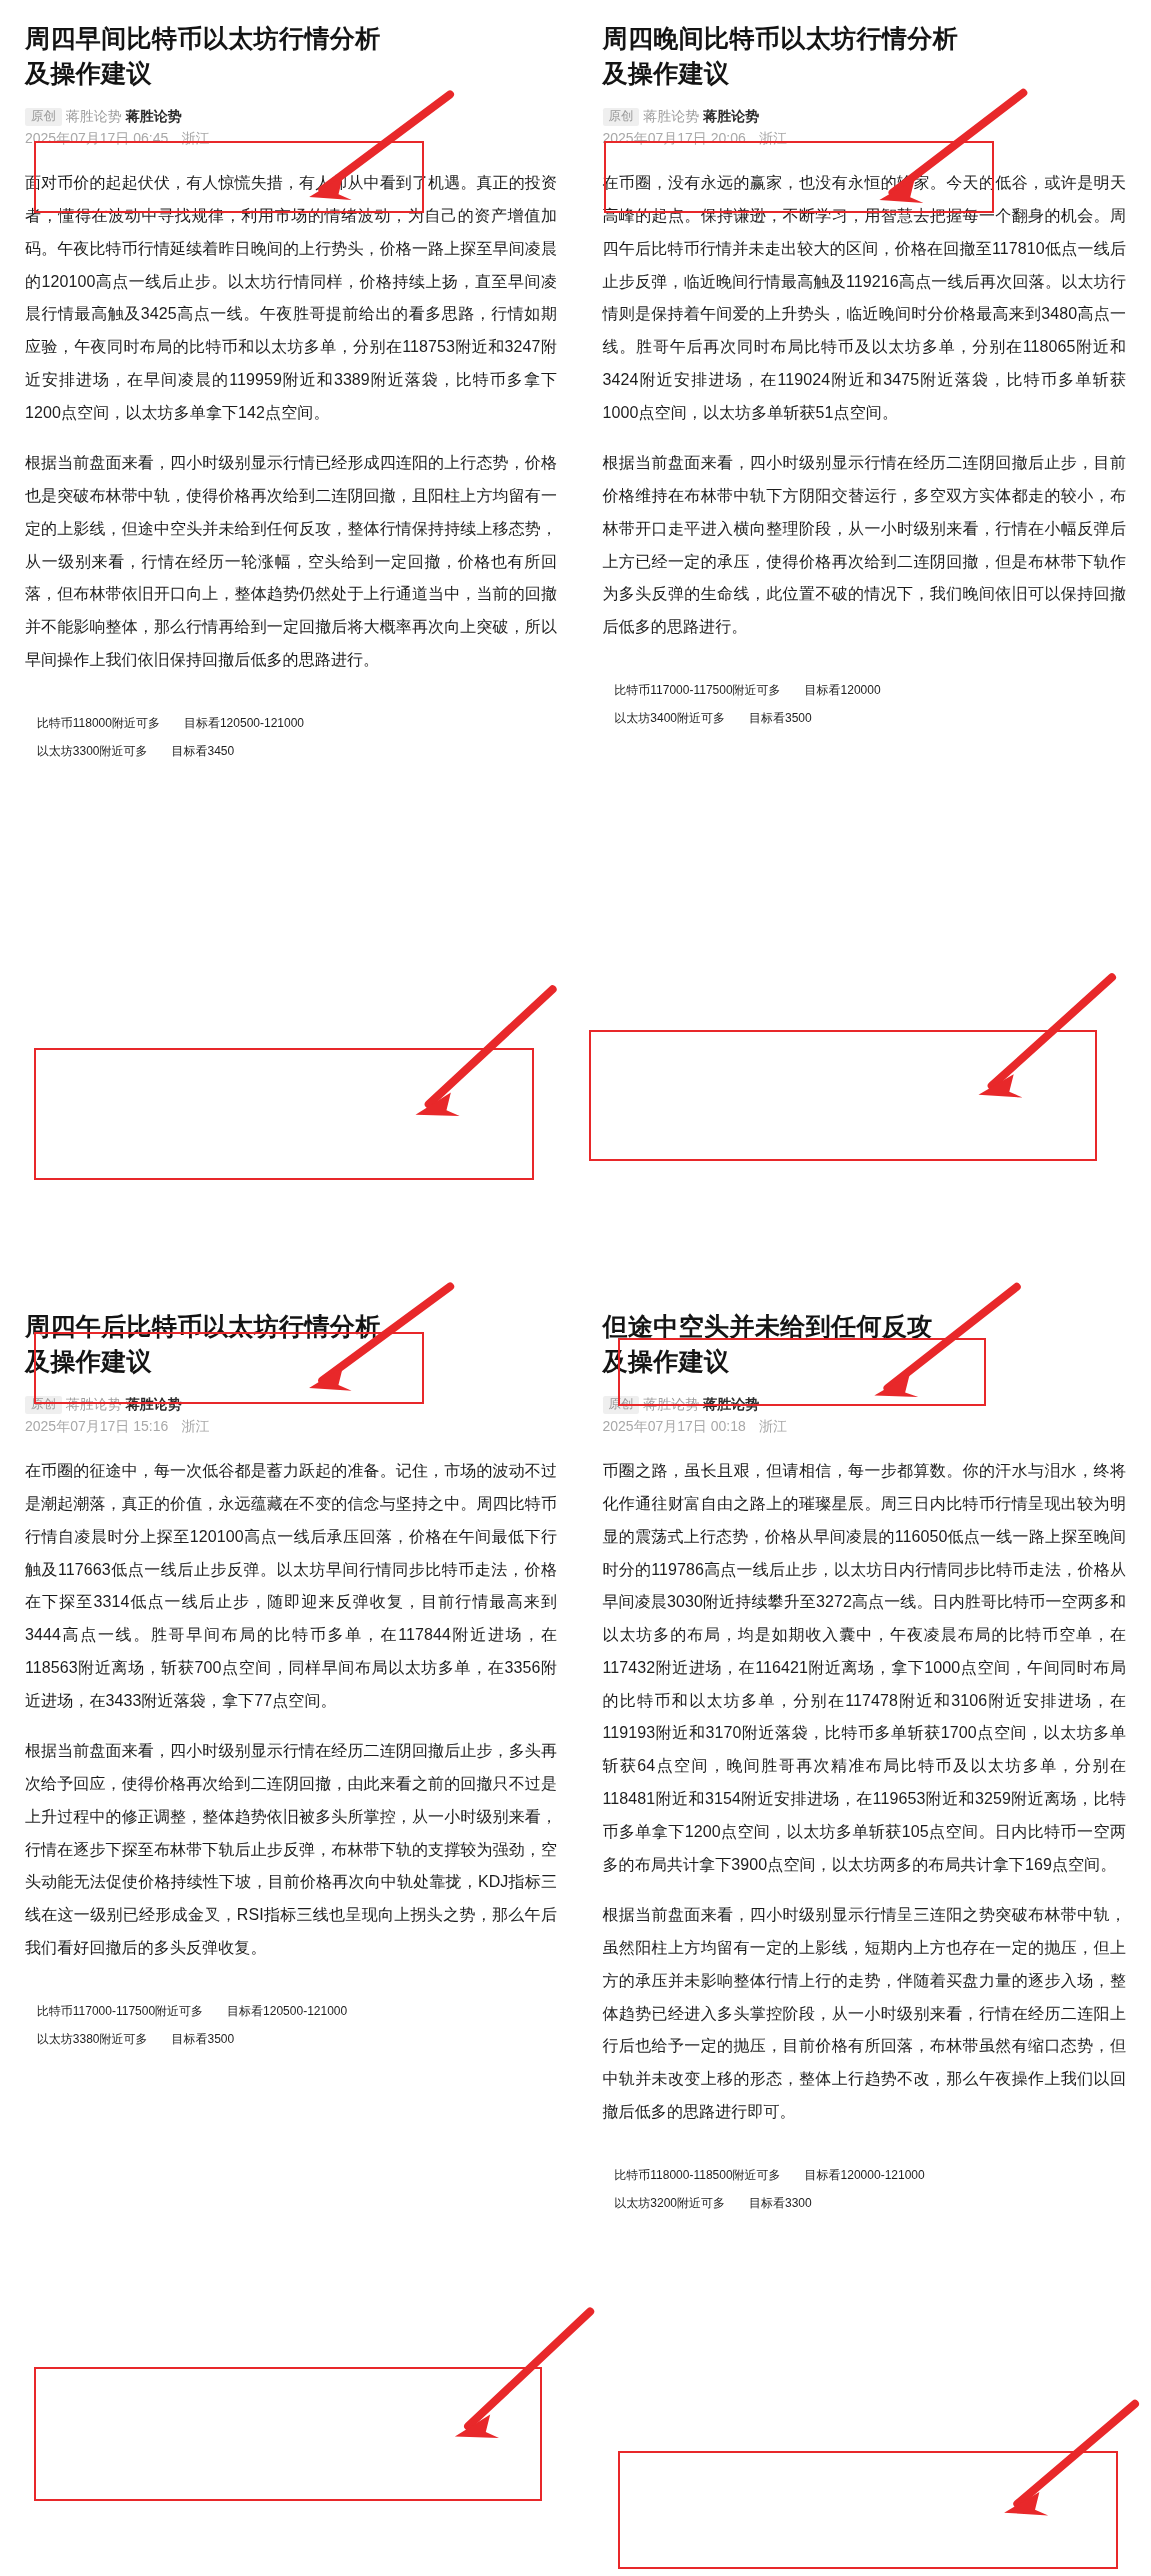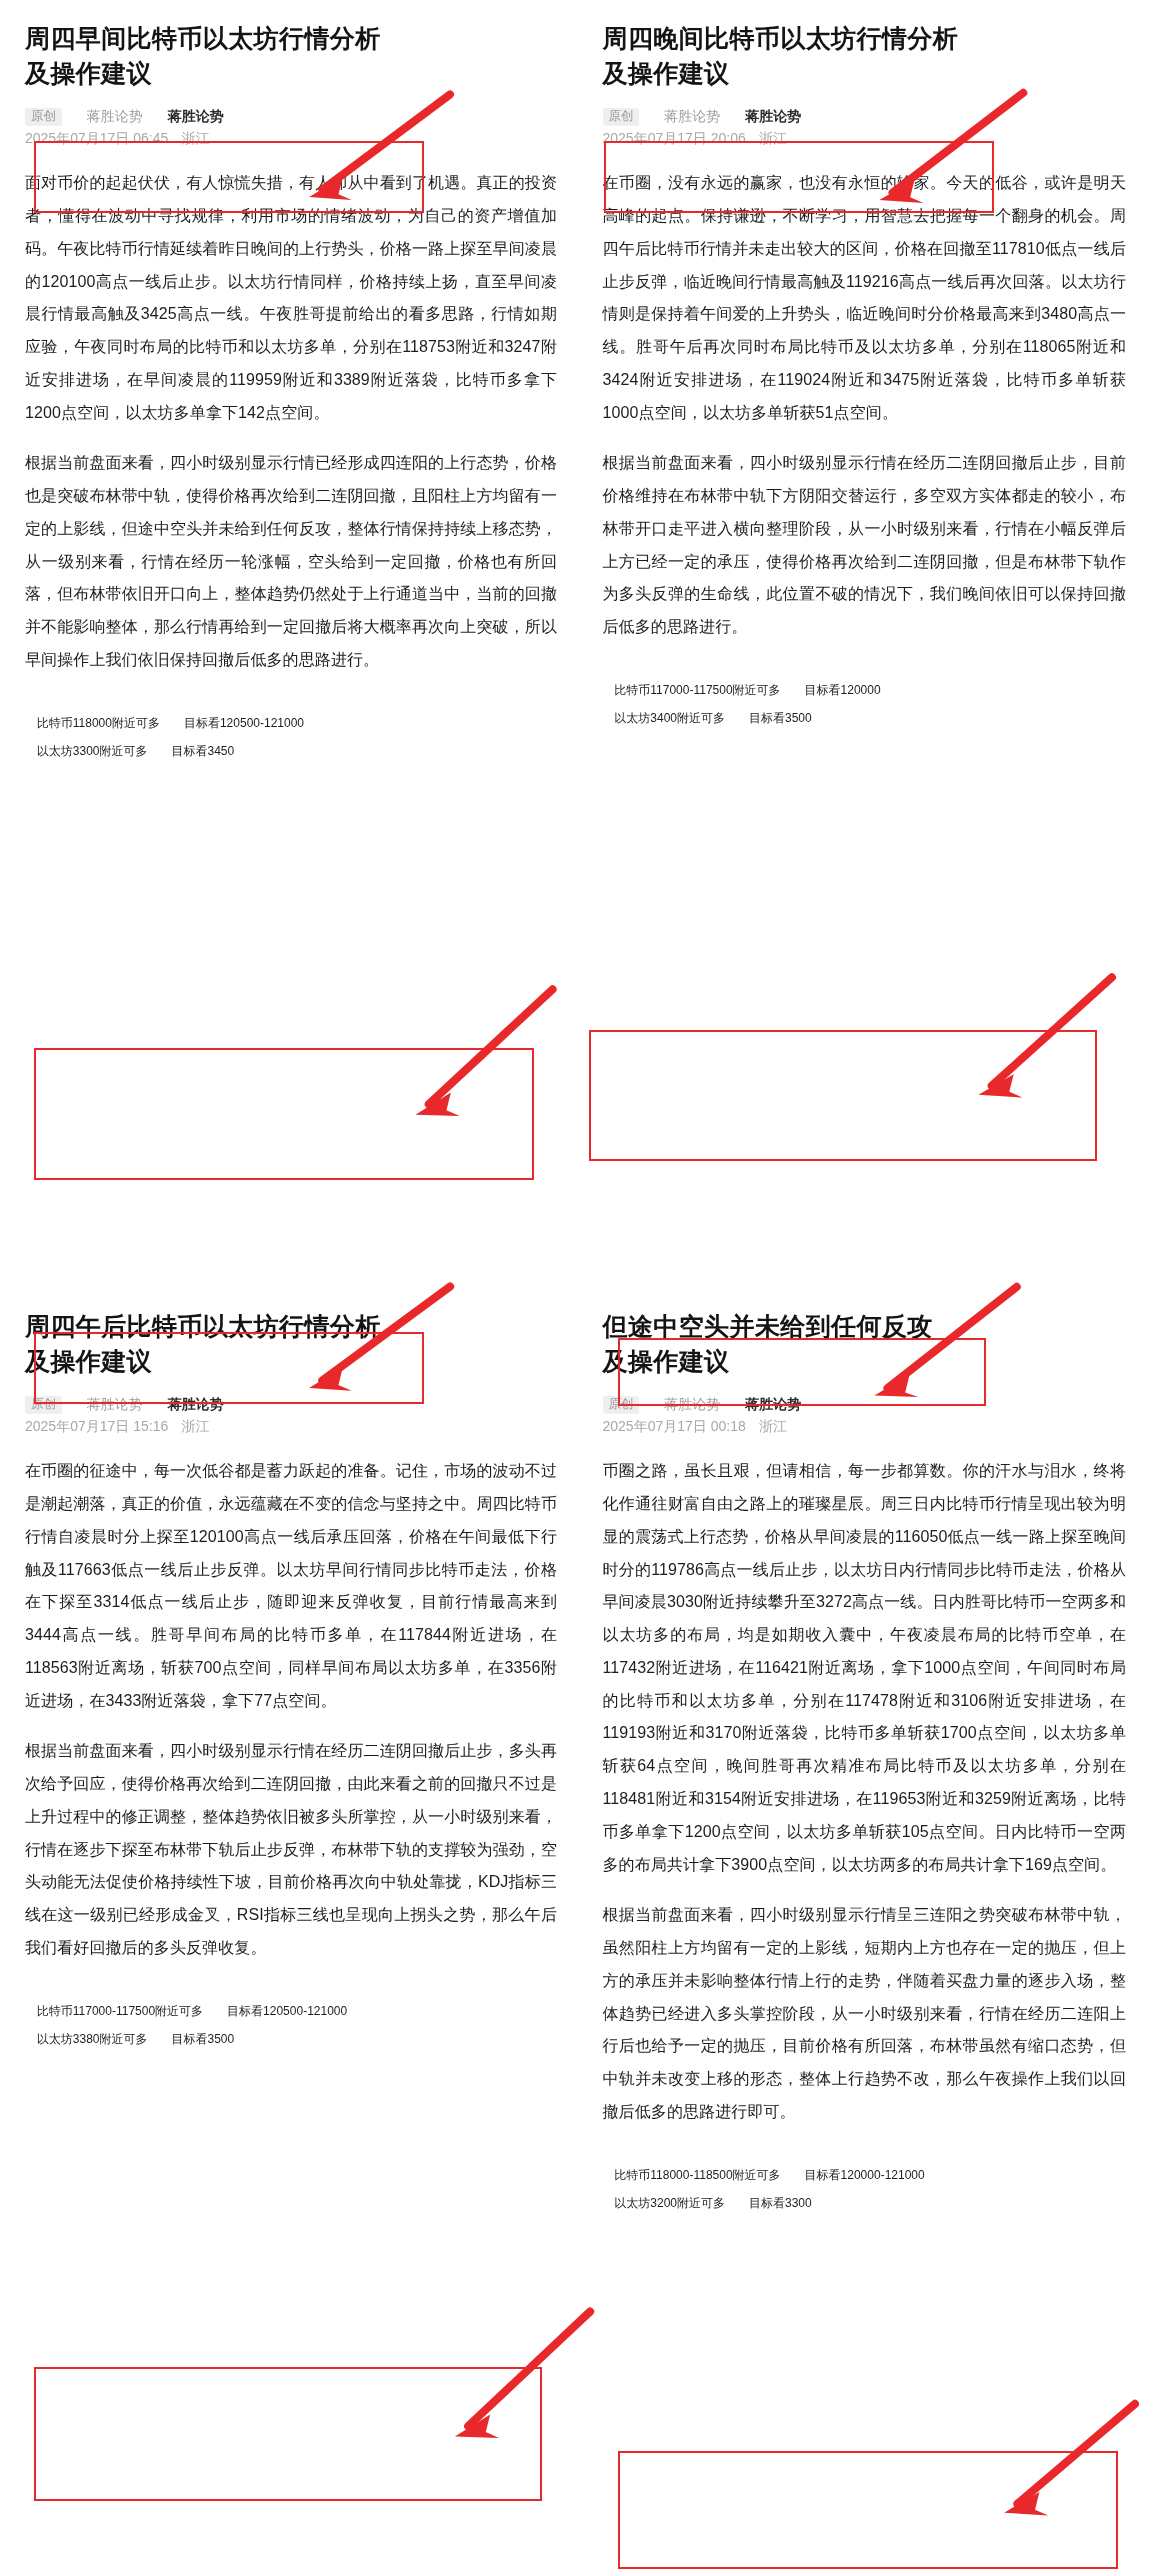--- a/index.html
+++ b/index.html
@@ -40,21 +40,21 @@
     line-height: 1.42;
     letter-spacing: 0.4px;
     color: #141414;
     margin: 0 0 16px 0;
   }
   .title .t-line { display: block; }
 
   .meta-row {
     display: flex;
     align-items: center;
-    gap: 25px;
+    gap: 4px;
     margin: 0 0 4.4px 0;
   }
   .badge-orig {
     display: inline-block;
     font-size: 12.5px;
     color: #9a9a9a;
     background: #efefef;
     border-radius: 2.2px;
     padding: 2.2px 5.9px;
     line-height: 1.1;

